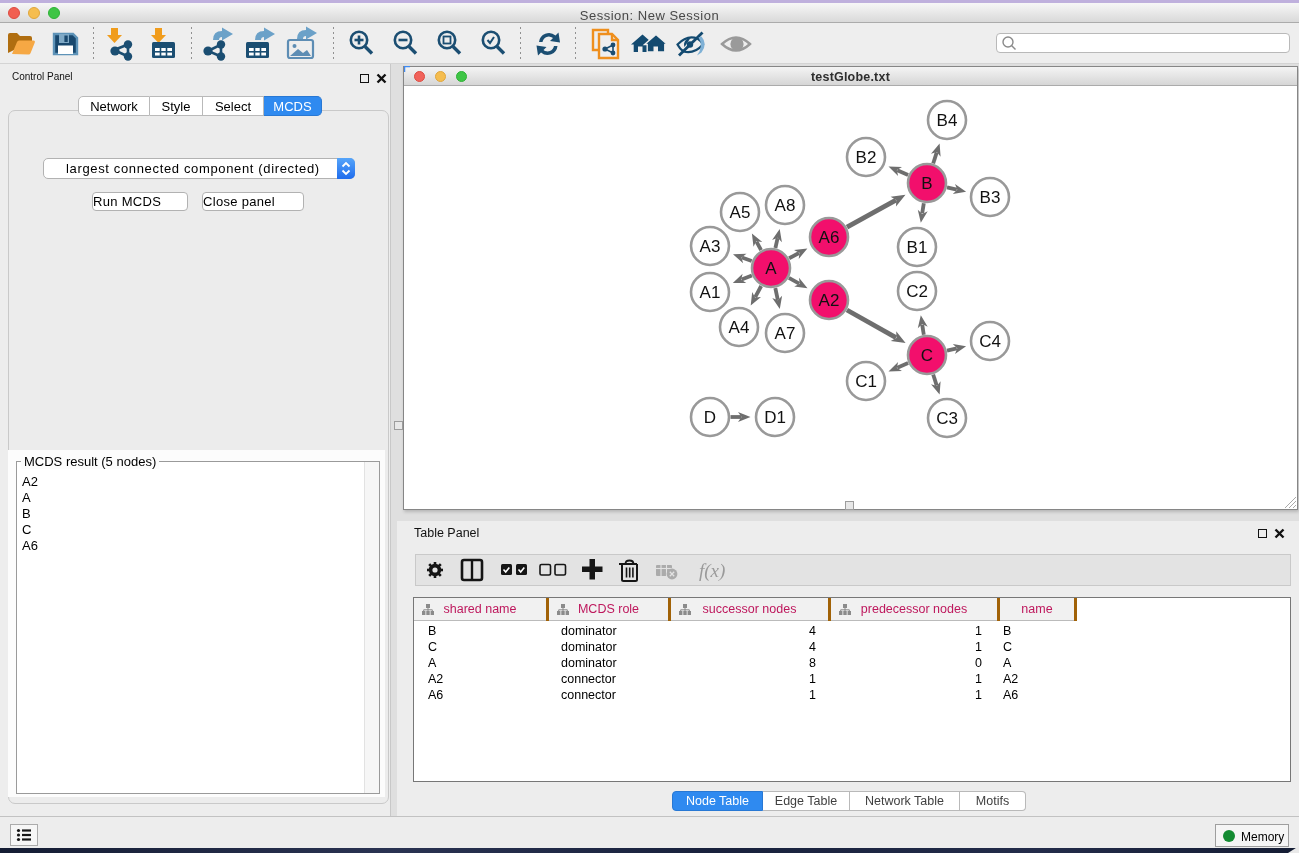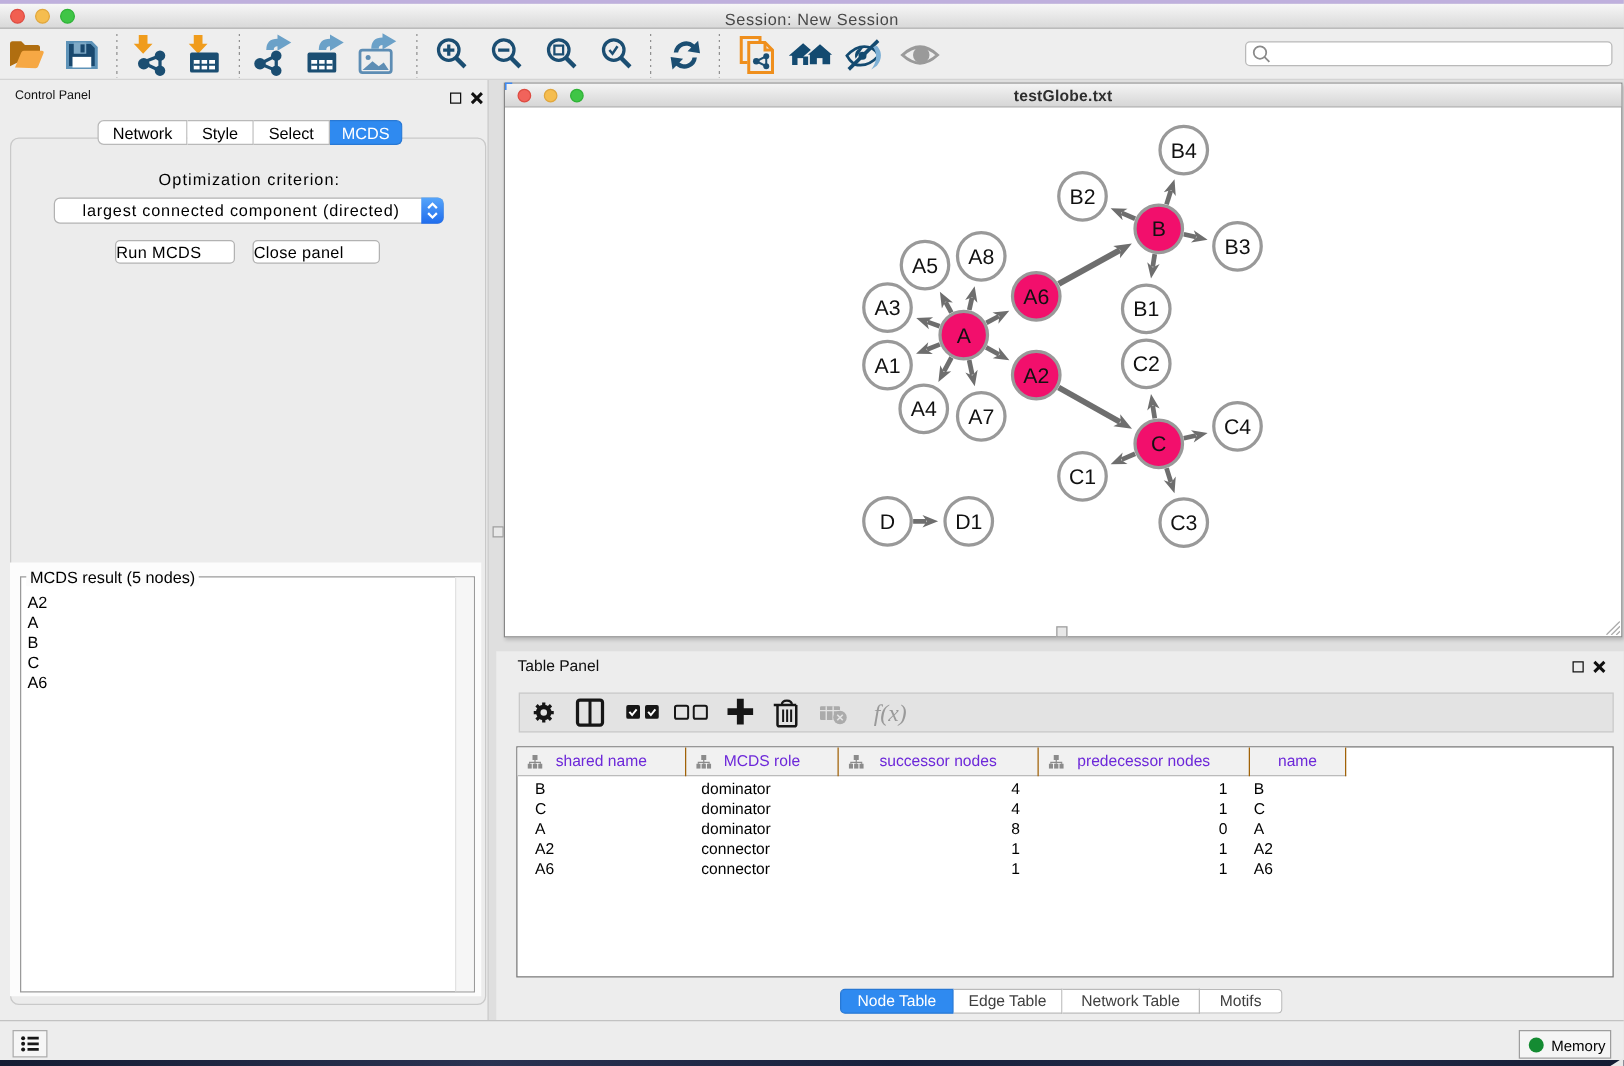--- a/index.html
+++ b/index.html
@@ -28,21 +28,21 @@
 .mlist{left:5px;top:12px;font-size:13px;line-height:16px;color:#000}
 #netwin{left:403px;top:66px;width:895px;height:444px;background:#fff;border:1px solid #868686;box-shadow:1px 2px 3px rgba(0,0,0,.18)}
 #nw-titlebar{left:0;top:0;width:893px;height:19px;background:linear-gradient(#f4f4f4,#d6d6d6);border-bottom:1px solid #ababab}
 #nw-title{left:0;top:3px;width:893px;text-align:center;font-size:12.5px;font-weight:bold;color:#2e2e2e;letter-spacing:.2px}
 #statusbar{left:0;top:816px;width:1299px;height:32px;background:#ededed;border-top:1px solid #c2c2c2}
 #wallpaper{left:0;top:848px;width:1299px;height:5px;background:linear-gradient(90deg,#141c33,#2a3352 30%,#18213c 55%,#232c4a 80%,#141c33)}
 #tablepanel{left:397px;top:521px;width:902px;height:295px;background:#ededed}
 #tp-toolbar{left:18px;top:33px;width:876px;height:32px;background:#e3e3e3;border:1px solid #c9c9c9}
 #tbl{left:16px;top:76px;width:878px;height:185px;background:#fff;border:1px solid #777}
 #tbl-head{left:0;top:0;width:663px;height:23px;background:#f1f1f1;border-bottom:1px solid #bbb}
-.hcell{position:absolute;top:0;height:23px;border-right:1px solid #a16207;font-size:12.5px;line-height:22px;text-align:center;color:#6d28d9}
+.hcell{position:absolute;top:0;height:23px;border-right:3px solid #a16207;font-size:12.5px;line-height:22px;text-align:center;color:#be185d}
 .trow{position:absolute;font-size:12.5px;color:#000;height:16px;line-height:16px}
 #bot-tabs{left:275px;top:270px;height:20px}
 .seg2{position:absolute;top:0;height:20px;line-height:19px;text-align:center;font-size:12.5px;color:#404040;background:#fff;border:1px solid #b9b9b9}
 .seg2.sel{background:#2f8af0;color:#fff;border-color:#2878d4}
 svg{display:block}
 </style></head>
 <body>
 <div class="abs" id="titlebar">
   <div class="abs tl" style="left:8px;top:4px;background:#f15f51;border:1px solid #dd4b41"></div>
   <div class="abs tl" style="left:28px;top:4px;background:#f5bd4f;border:1px solid #e0a63b"></div>
@@ -173,21 +173,20 @@
   <svg class="abs" style="left:375px;top:8px" width="13" height="13">
       <path d="M2.5 2.5 L10.5 10.5 M10.5 2.5 L2.5 10.5" stroke="#111" stroke-width="2.4"></path>
     </svg>
   <div class="abs" id="tabpanel"></div>
   <div class="abs" id="cp-tabs">
     <div class="seg" style="left:0;width:72px;border-radius:5px 0 0 5px">Network</div>
     <div class="seg" style="left:72px;width:53px;border-left:none">Style</div>
     <div class="seg" style="left:125px;width:61px;border-left:none">Select</div>
     <div class="seg sel" style="left:186px;width:58px;border-left:none;border-radius:0 5px 5px 0">MCDS</div>
   </div>
-  <div class="abs" id="optlabel">Optimization criterion:</div>
   <div class="abs" id="dropdown"><span style="padding-left:22px">largest connected component (directed)</span></div>
   <div class="abs" id="ddcap">
     <svg width="18" height="21">
         <path d="M5.5 8.5 L9 5 L12.5 8.5" fill="none" stroke="#fff" stroke-width="1.8"></path>
         <path d="M5.5 12.5 L9 16 L12.5 12.5" fill="none" stroke="#fff" stroke-width="1.8"></path>
       </svg>
   </div>
   <div class="btn" style="left:92px;top:128px;width:96px">Run MCDS</div>
   <div class="btn" style="left:202px;top:128px;width:102px">Close panel</div>
   <div class="abs" id="resultpanel">

